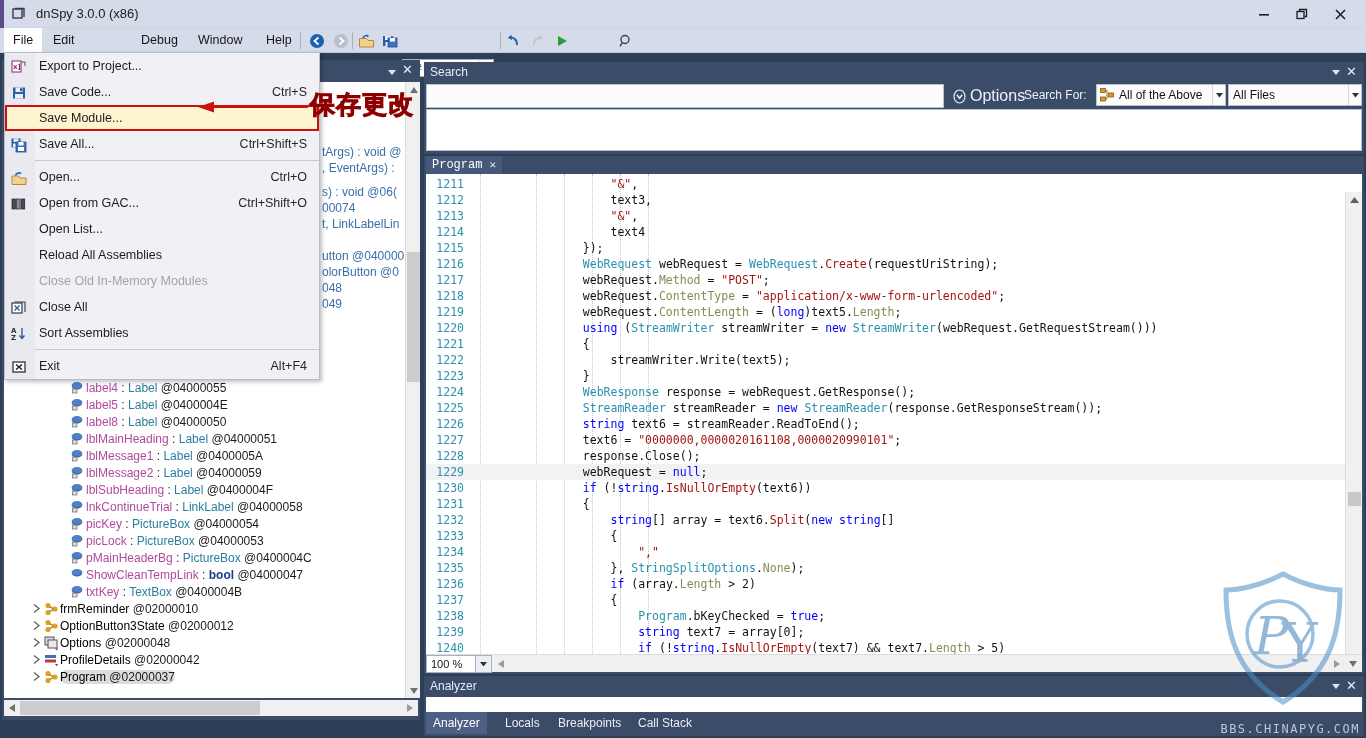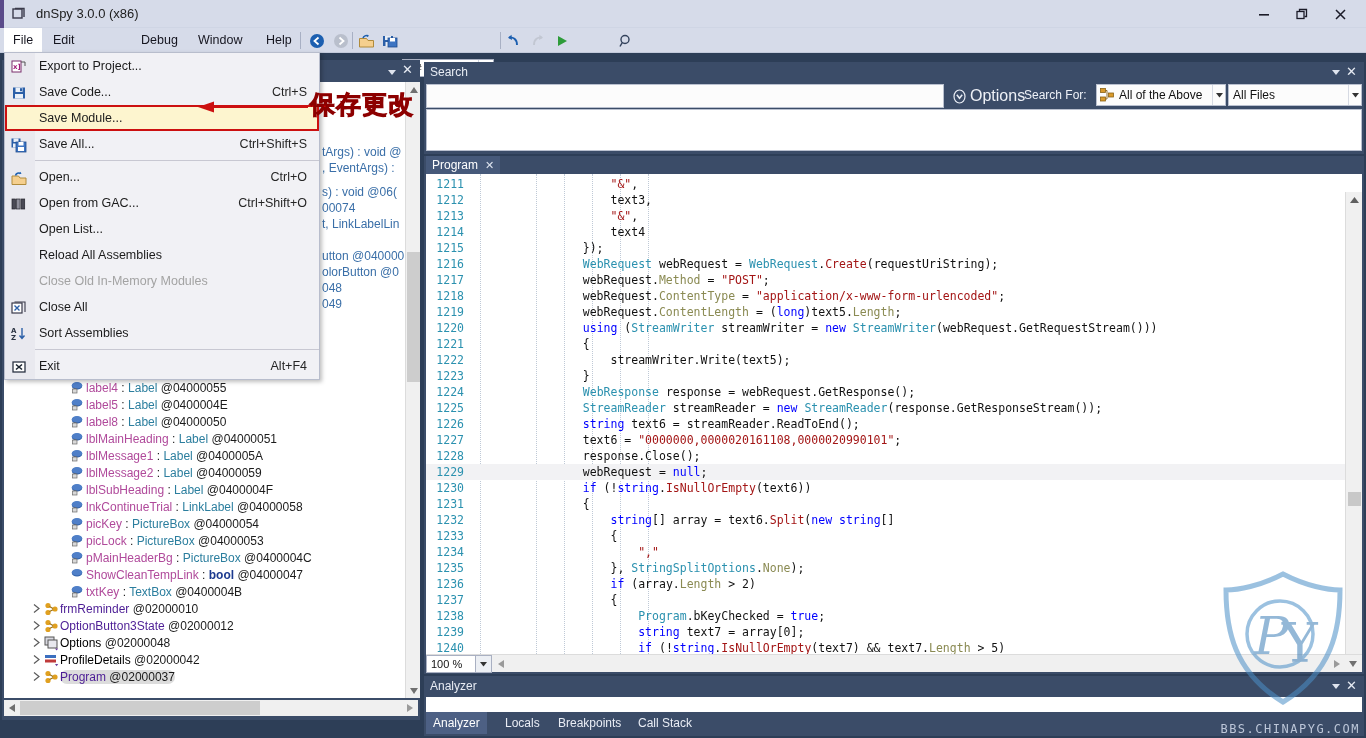--- a/index.html
+++ b/index.html
@@ -104,21 +104,21 @@
   .texp {
     display: inline-block; width: 13px; text-align: center;
     color: #5a5a5a; font-size: 9px; vertical-align: top;
   }
   .ticon {
     display: inline-block; width: 17px; height: 17px;
     vertical-align: top; position: relative;
   }
   .nm-field { color: #b04a9b; }
   .nm-type { color: #2b7e9e; }
-  .nm-class { color: #4c1d95; }
+  .nm-class { color: #000000; }
   .nm-kw { color: #1c3a8f; font-weight: bold; }
   .nm-tok { color: #1b1b1b; }
   .scroll-v {
     position: absolute; right: 0; top: 22px; width: 15px; height: 616px;
     background: #f0f0f0; border-left: 1px solid #dcdcdc;
   }
   .scroll-v .thumb {
     position: absolute; left: 1px; width: 13px; background: #cdcdcd;
   }
   .sv-arrow {
@@ -179,21 +179,21 @@
     position: absolute; left: 2px; top: 47px; width: 936px; height: 42px;
     background: #ffffff; border: 1px solid #b9c0cf;
   }
 
   
   .docpanel {
     position: absolute; left: 424px; top: 156px; width: 940px; height: 518px;
     background: #3b4c68;
   }
   .doctabs {
-    position: absolute; left: 0; top: 0; width: 940px; height: 20px;
+    position: absolute; left: 0; top: 0; width: 940px; height: 20px; font-family: Liberation Mono, monospace;
   }
   .doctab {
     position: absolute; left: 2px; top: 0; height: 18px; line-height: 18px;
     background: #46597a; color: #ffffff; font-size: 12px; padding: 0 6px;
   }
   .doctab .x { margin-left: 7px; font-size: 11px; color: #dfe5f0; }
   .editor {
     position: absolute; left: 2px; top: 18px; width: 936px; height: 480px;
     background: #ffffff; overflow: hidden;
   }

